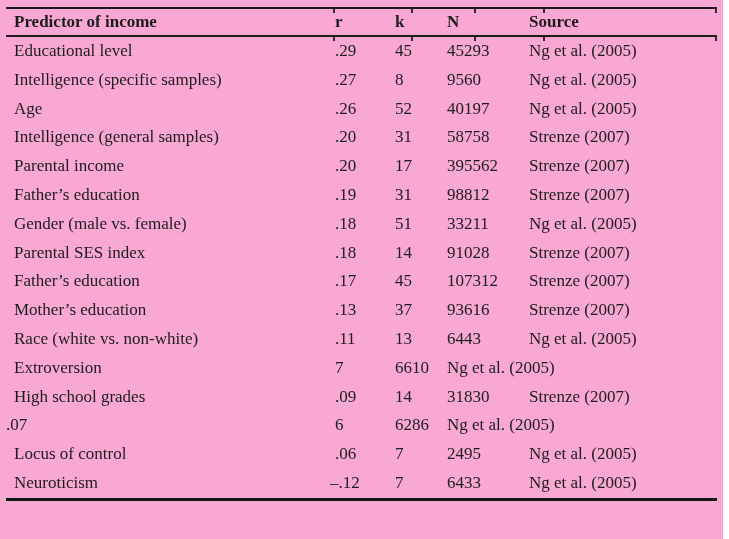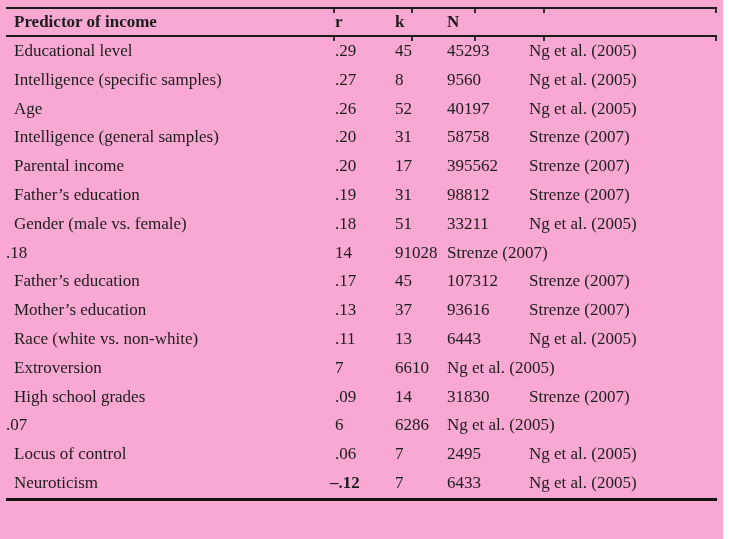--- a/index.html
+++ b/index.html
@@ -52,41 +52,42 @@
     font-size: 17px;
     white-space: nowrap;
   }
   .row.header {
     height: 26px;
     line-height: 26px;
     font-weight: bold;
   }
   .cell { display: block; }
   .c-pred { padding-left: 8px; }
-  .cell.neg { text-indent: -5px; font-weight: bold; }
+  .cell.neg { text-indent: -5px; }
 </style>
 </head>
 <body>
 
 <div class="sheet">
   <div class="table-wrap">
 
     <div class="rule rule-top">
       <span class="tick t1"></span>
       <span class="tick t2"></span>
       <span class="tick t3"></span>
       <span class="tick t4"></span>
       <span class="tick t5"></span>
     </div>
 
     <div class="row header">
       <span class="cell c-pred">Predictor of income</span>
       <span class="cell c-r">r</span>
       <span class="cell c-k">k</span>
       <span class="cell c-n">N</span>
+      <span class="cell c-src">Source</span>
     </div>
 
     <div class="rule rule-head">
       <span class="tick t1"></span>
       <span class="tick t2"></span>
       <span class="tick t3"></span>
       <span class="tick t4"></span>
       <span class="tick t5"></span>
     </div>
 
@@ -142,20 +143,21 @@
 
   <div class="row">
     <span class="cell c-pred">Gender (male vs. female)</span>
     <span class="cell c-r">.18</span>
     <span class="cell c-k">51</span>
     <span class="cell c-n">33211</span>
     <span class="cell c-src">Ng et al. (2005)</span>
   </div>
 
   <div class="row">
+    <span class="cell c-pred">Parental SES index</span>
     <span class="cell c-r">.18</span>
     <span class="cell c-k">14</span>
     <span class="cell c-n">91028</span>
     <span class="cell c-src">Strenze (2007)</span>
   </div>
 
   <div class="row">
     <span class="cell c-pred">Father’s education</span>
     <span class="cell c-r">.17</span>
     <span class="cell c-k">45</span>

